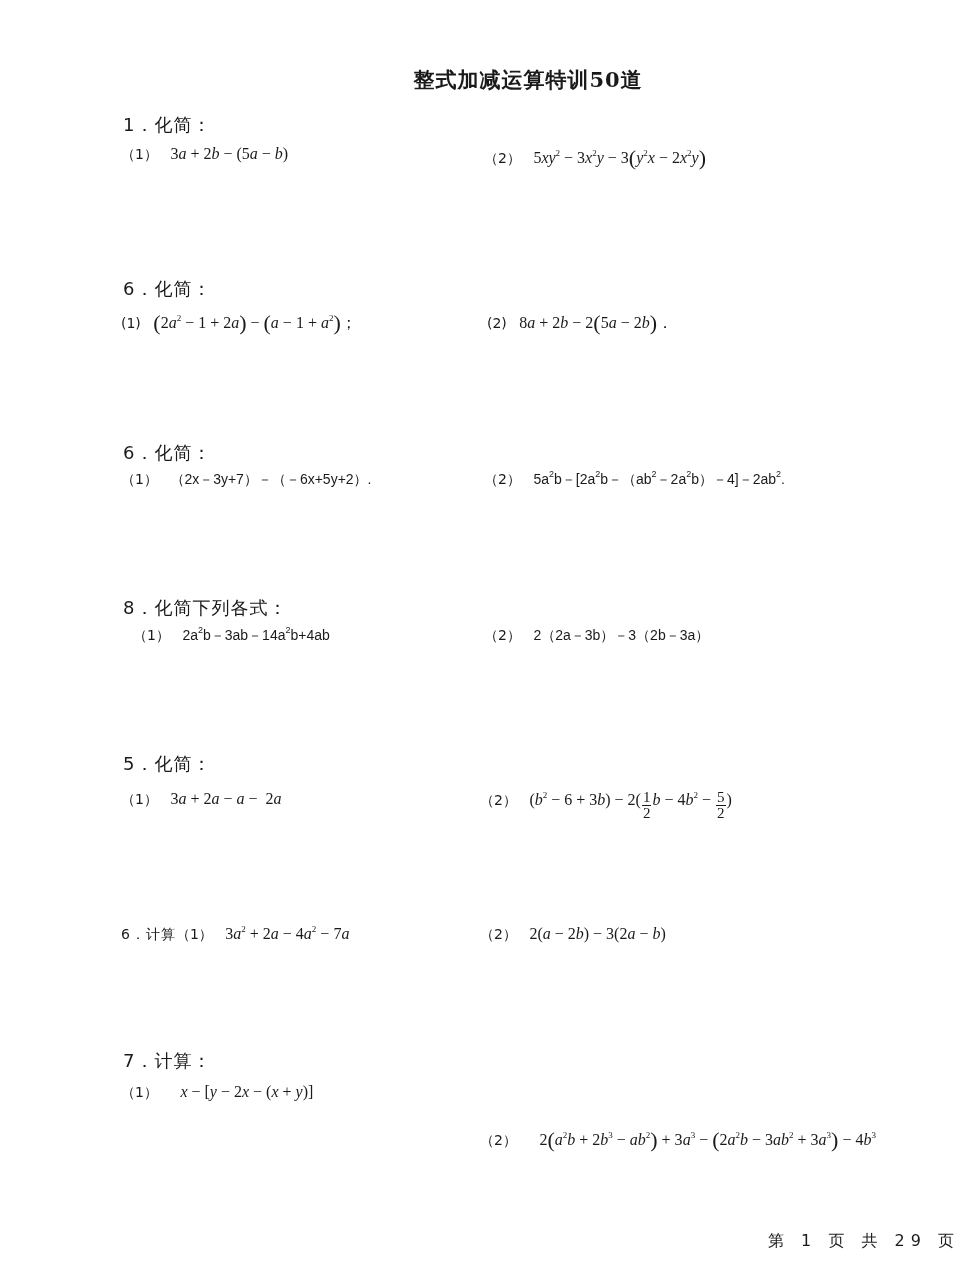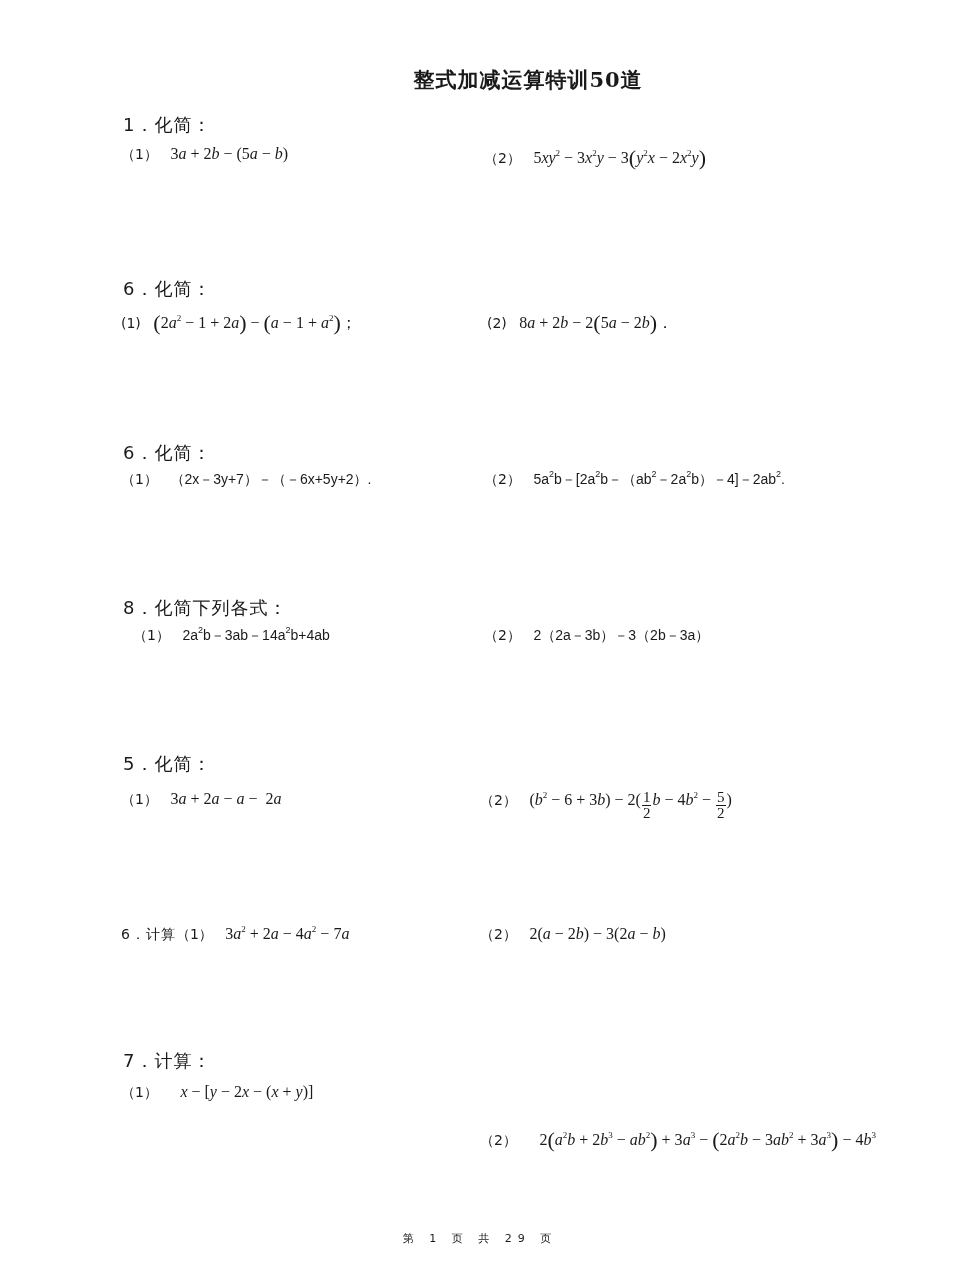--- a/index.html
+++ b/index.html
@@ -11,21 +11,21 @@
   .item { position:absolute; font-size:14px; white-space:nowrap; }
   .lab { font-family:"DejaVu Sans", sans-serif; font-size:14px; margin-right:8px; }
   .m { font-family:"Liberation Serif", serif; font-size:16px; }
   .m i { font-style:italic; }
   .plain { font-family:"Liberation Sans", sans-serif; font-size:14px;text-align:center; }
   sup { font-size:9px; vertical-align:7px; line-height:0; }
   .big { font-size:22px; font-weight:300; vertical-align:-2px; }
   .frac { display:inline-block; text-align:center; vertical-align:-13px; margin:0 1px; font-size:15px; line-height:15px; }
   .frac .num { display:block; border-bottom:1px solid #1a1a1a; padding:0 1px; }
   .frac .den { display:block; }
-  .footer { position:absolute; left:0; width:960px; top:1231px; text-align:center; font-size:11px; letter-spacing:6px; }
+  .footer { position:absolute; left:0; width:960px; top:1231px; text-align:right; font-size:16px; letter-spacing:6px; }
 </style>
 </head>
 <body>
 
 <div class="title">整式加减运算特训50道</div>
 
 <div class="qhead" style="top:113px">1．化简：</div>
 <div class="item" style="left:121px; top:145px">
   <span class="lab">（1）</span>
   <span class="m">3<i>a</i> + 2<i>b</i> − (5<i>a</i> − <i>b</i>)</span>

